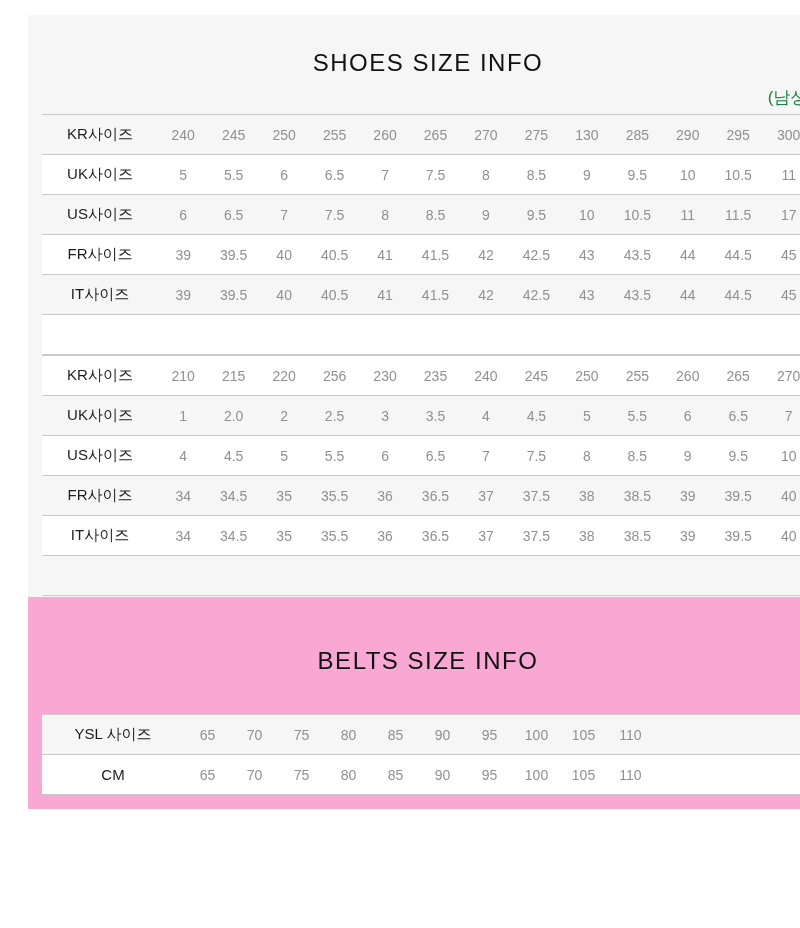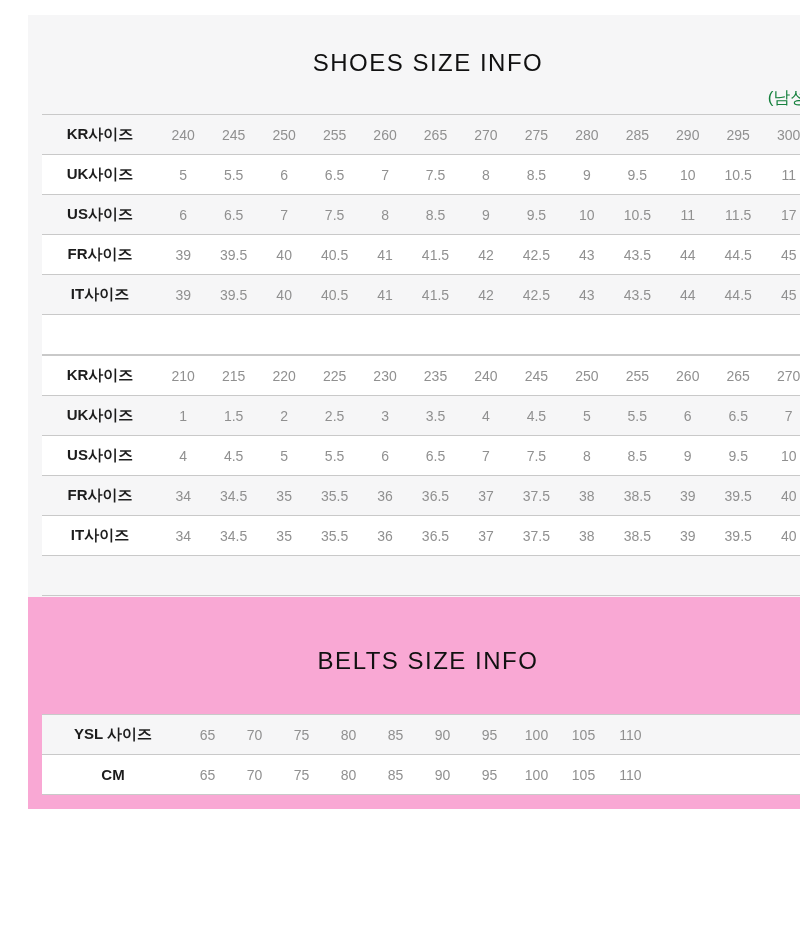--- a/index.html
+++ b/index.html
@@ -54,21 +54,21 @@
   }
   table.size-table tr { border-bottom: 1px solid #c9c9c9; }
   table.size-table td {
     height: 40px;
     padding: 0;
     text-align: center;
     vertical-align: middle;
     overflow: hidden;
     white-space: nowrap;
   }
-  td.label-cell { font-size: 15px; color: #1c1c1c; font-weight: bold; }
+  td.label-cell { font-size: 15px; color: #1c1c1c; }
   td.value-cell { font-size: 14px; color: #909090; }
   tr.row-gray  { background: #f6f6f7; }
   tr.row-white { background: #ffffff; }
   tr.empty-row td { height: 40px; }
 
   col.c-label  { width: 116px; }
   col.c-label-belts { width: 142px; }
   col.c-belt-val { width: 47px; }
   col.c-filler { width: auto; }
 
@@ -110,21 +110,21 @@
           <tr class="row-gray">
             <td class="label-cell">KR사이즈</td>
             <td class="value-cell">240</td>
             <td class="value-cell">245</td>
             <td class="value-cell">250</td>
             <td class="value-cell">255</td>
             <td class="value-cell">260</td>
             <td class="value-cell">265</td>
             <td class="value-cell">270</td>
             <td class="value-cell">275</td>
-            <td class="value-cell">280</td>
+            <td class="value-cell">130</td>
             <td class="value-cell">285</td>
             <td class="value-cell">290</td>
             <td class="value-cell">295</td>
             <td class="value-cell">300</td>
           </tr>
           <tr class="row-white">
             <td class="label-cell">UK사이즈</td>
             <td class="value-cell">5</td>
             <td class="value-cell">5.5</td>
             <td class="value-cell">6</td>
@@ -209,35 +209,35 @@
           <col>
           <col>
           <col>
       </colgroup>
       <tbody>
           <tr class="row-white">
             <td class="label-cell">KR사이즈</td>
             <td class="value-cell">210</td>
             <td class="value-cell">215</td>
             <td class="value-cell">220</td>
-            <td class="value-cell">225</td>
+            <td class="value-cell">256</td>
             <td class="value-cell">230</td>
             <td class="value-cell">235</td>
             <td class="value-cell">240</td>
             <td class="value-cell">245</td>
             <td class="value-cell">250</td>
             <td class="value-cell">255</td>
             <td class="value-cell">260</td>
             <td class="value-cell">265</td>
             <td class="value-cell">270</td>
           </tr>
           <tr class="row-gray">
             <td class="label-cell">UK사이즈</td>
             <td class="value-cell">1</td>
-            <td class="value-cell">1.5</td>
+            <td class="value-cell">2.0</td>
             <td class="value-cell">2</td>
             <td class="value-cell">2.5</td>
             <td class="value-cell">3</td>
             <td class="value-cell">3.5</td>
             <td class="value-cell">4</td>
             <td class="value-cell">4.5</td>
             <td class="value-cell">5</td>
             <td class="value-cell">5.5</td>
             <td class="value-cell">6</td>
             <td class="value-cell">6.5</td>

